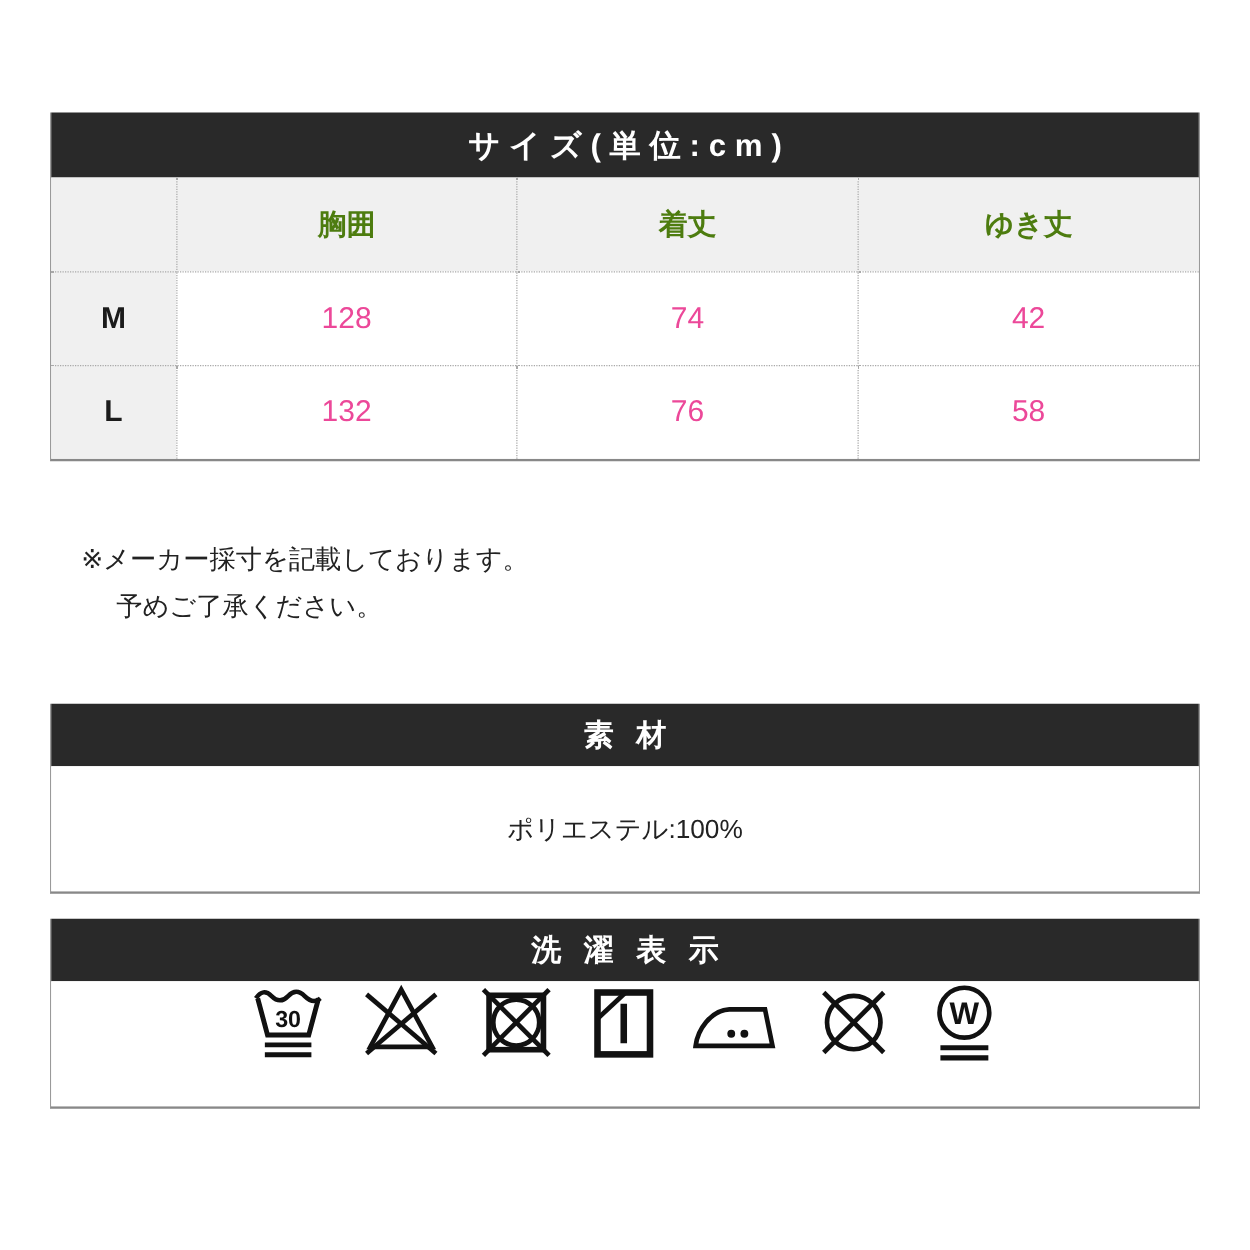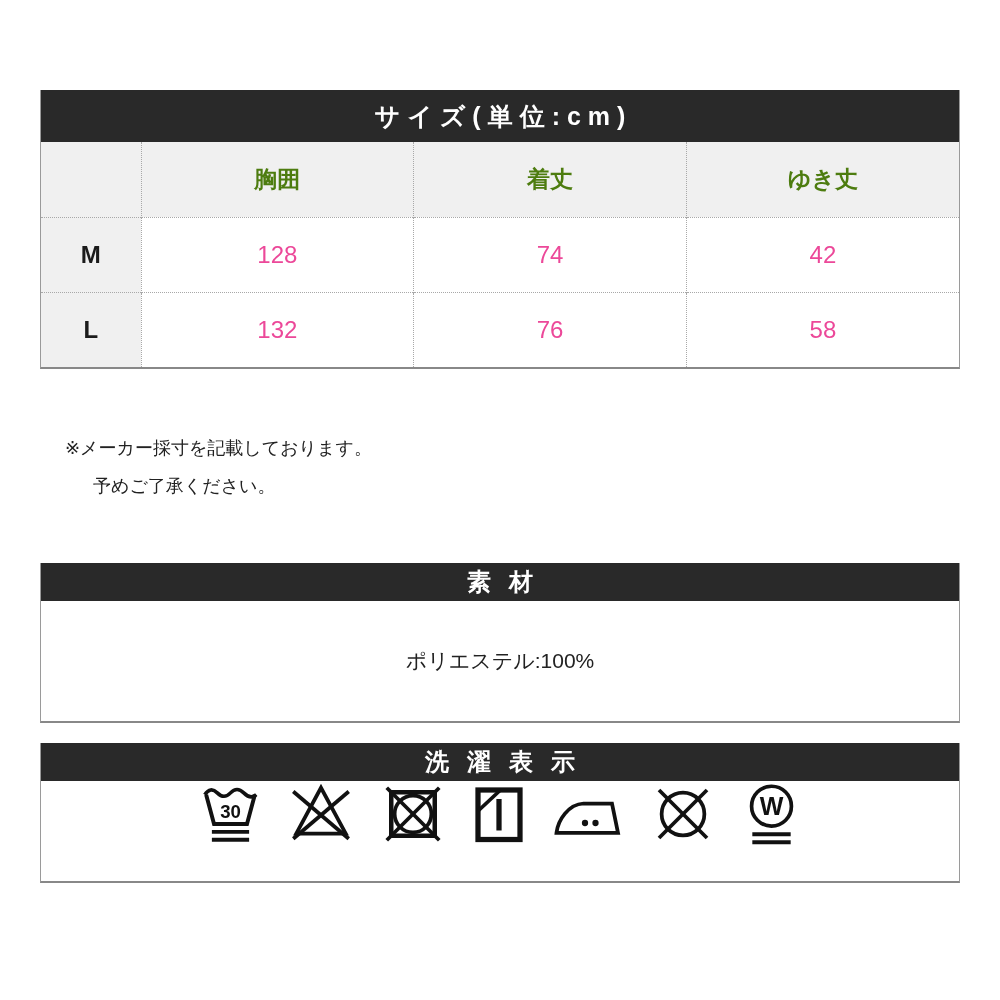--- a/index.html
+++ b/index.html
@@ -17,48 +17,48 @@
   .bar {
     background: #292929;
     color: #ffffff;
     font-weight: bold;
     text-align: left;
     display: flex;
     align-items: center;
     justify-content: center;
   }
   .bar.size-bar { height: 52px; font-size: 25px; letter-spacing: 7px; padding-left: 7px; }
-  .bar.small-bar { height: 38px; font-size: 24px; letter-spacing: 18px; padding-left: 18px; }
+  .bar.small-bar { height: 50px; font-size: 24px; letter-spacing: 18px; padding-left: 18px; }
 
   
   .size-section { margin-top: 90px; border-left: 1px solid #9a9a9a; border-right: 1px solid #9a9a9a; border-bottom: 2px solid #888888; }
   table.size-table { width: 100%; border-collapse: collapse; table-layout: fixed; }
   table.size-table col.c0 { width: 100px; }
   table.size-table th, table.size-table td {
     height: 75px;
     text-align: center;
     vertical-align: middle;
     border-left: 1px dotted #a8a8a8;
     border-top: 1px dotted #a8a8a8;
   }
   table.size-table tr > *:first-child { border-left: none; }
   table.size-table thead th { border-top: none; background: #f0f0f0; font-size: 23px; font-weight: bold; color: #4d7c0f; }
   table.size-table tbody th { background: #f0f0f0; font-size: 24px; font-weight: bold; color: #1b1b1b; }
   table.size-table tbody td { background: #ffffff; font-size: 24px; font-weight: normal; color: #ec4899; font-stretch: condensed; }
 
   
-  .notes { margin-top: 60px; padding-left: 25px; font-size: 18px; color: #222; }
+  .notes { margin-top: 60px; padding-left: 25px; font-size: 21px; color: #222; }
   .notes .note-line { line-height: 38px; white-space: nowrap; }
   .notes .indent { padding-left: 28px; }
 
   
   .boxed { border-left: 1px solid #9a9a9a; border-right: 1px solid #9a9a9a; border-bottom: 2px solid #888888; }
   .material-section { margin-top: 58px; }
   .material-body {
-    height: 120px; background: #ffffff;
+    height: 100px; background: #ffffff;
     display: flex; align-items: center; justify-content: center;
     font-size: 21px; color: #222;
   }
   .laundry-section { margin-top: 20px; }
   .laundry-body {
     height: 100px; background: #ffffff;
     display: flex; justify-content: center;
     gap: 26px;
   }
   .laundry-body svg { display: block; }

